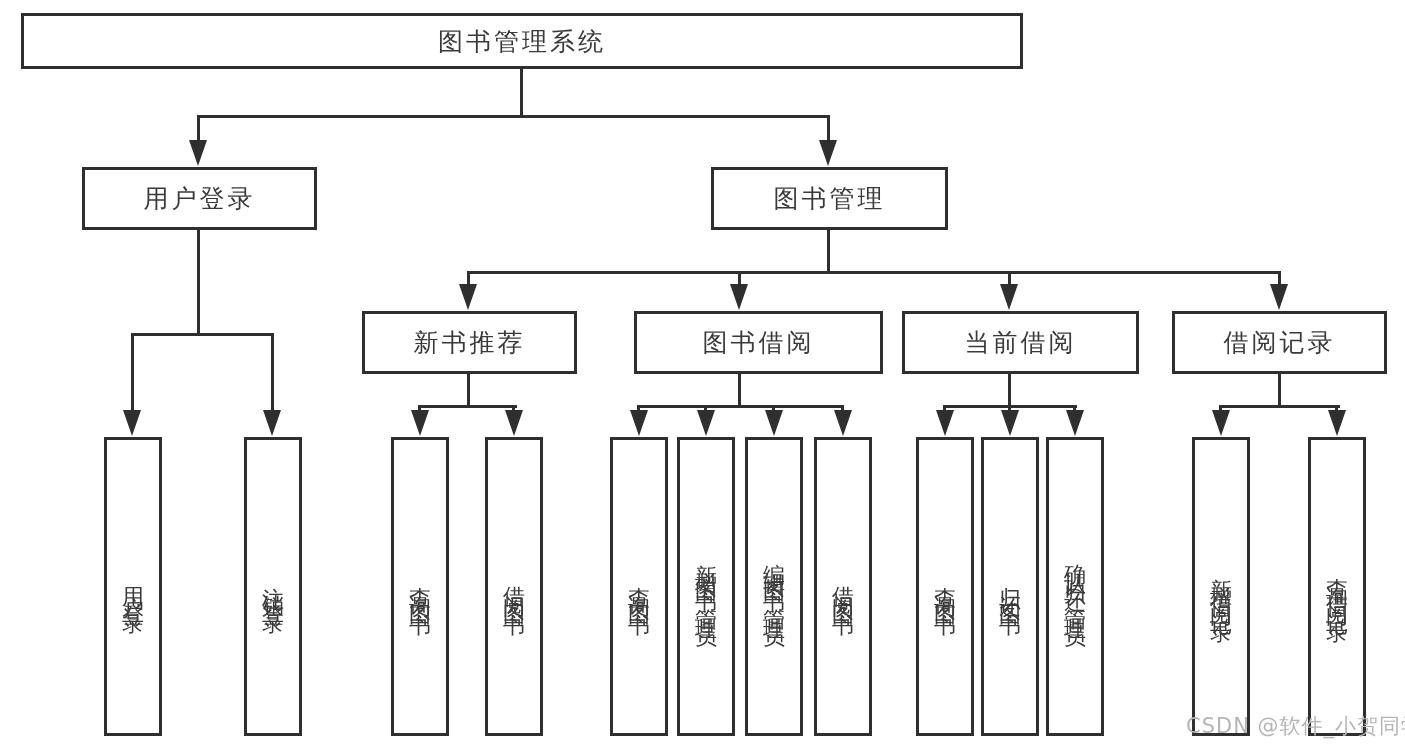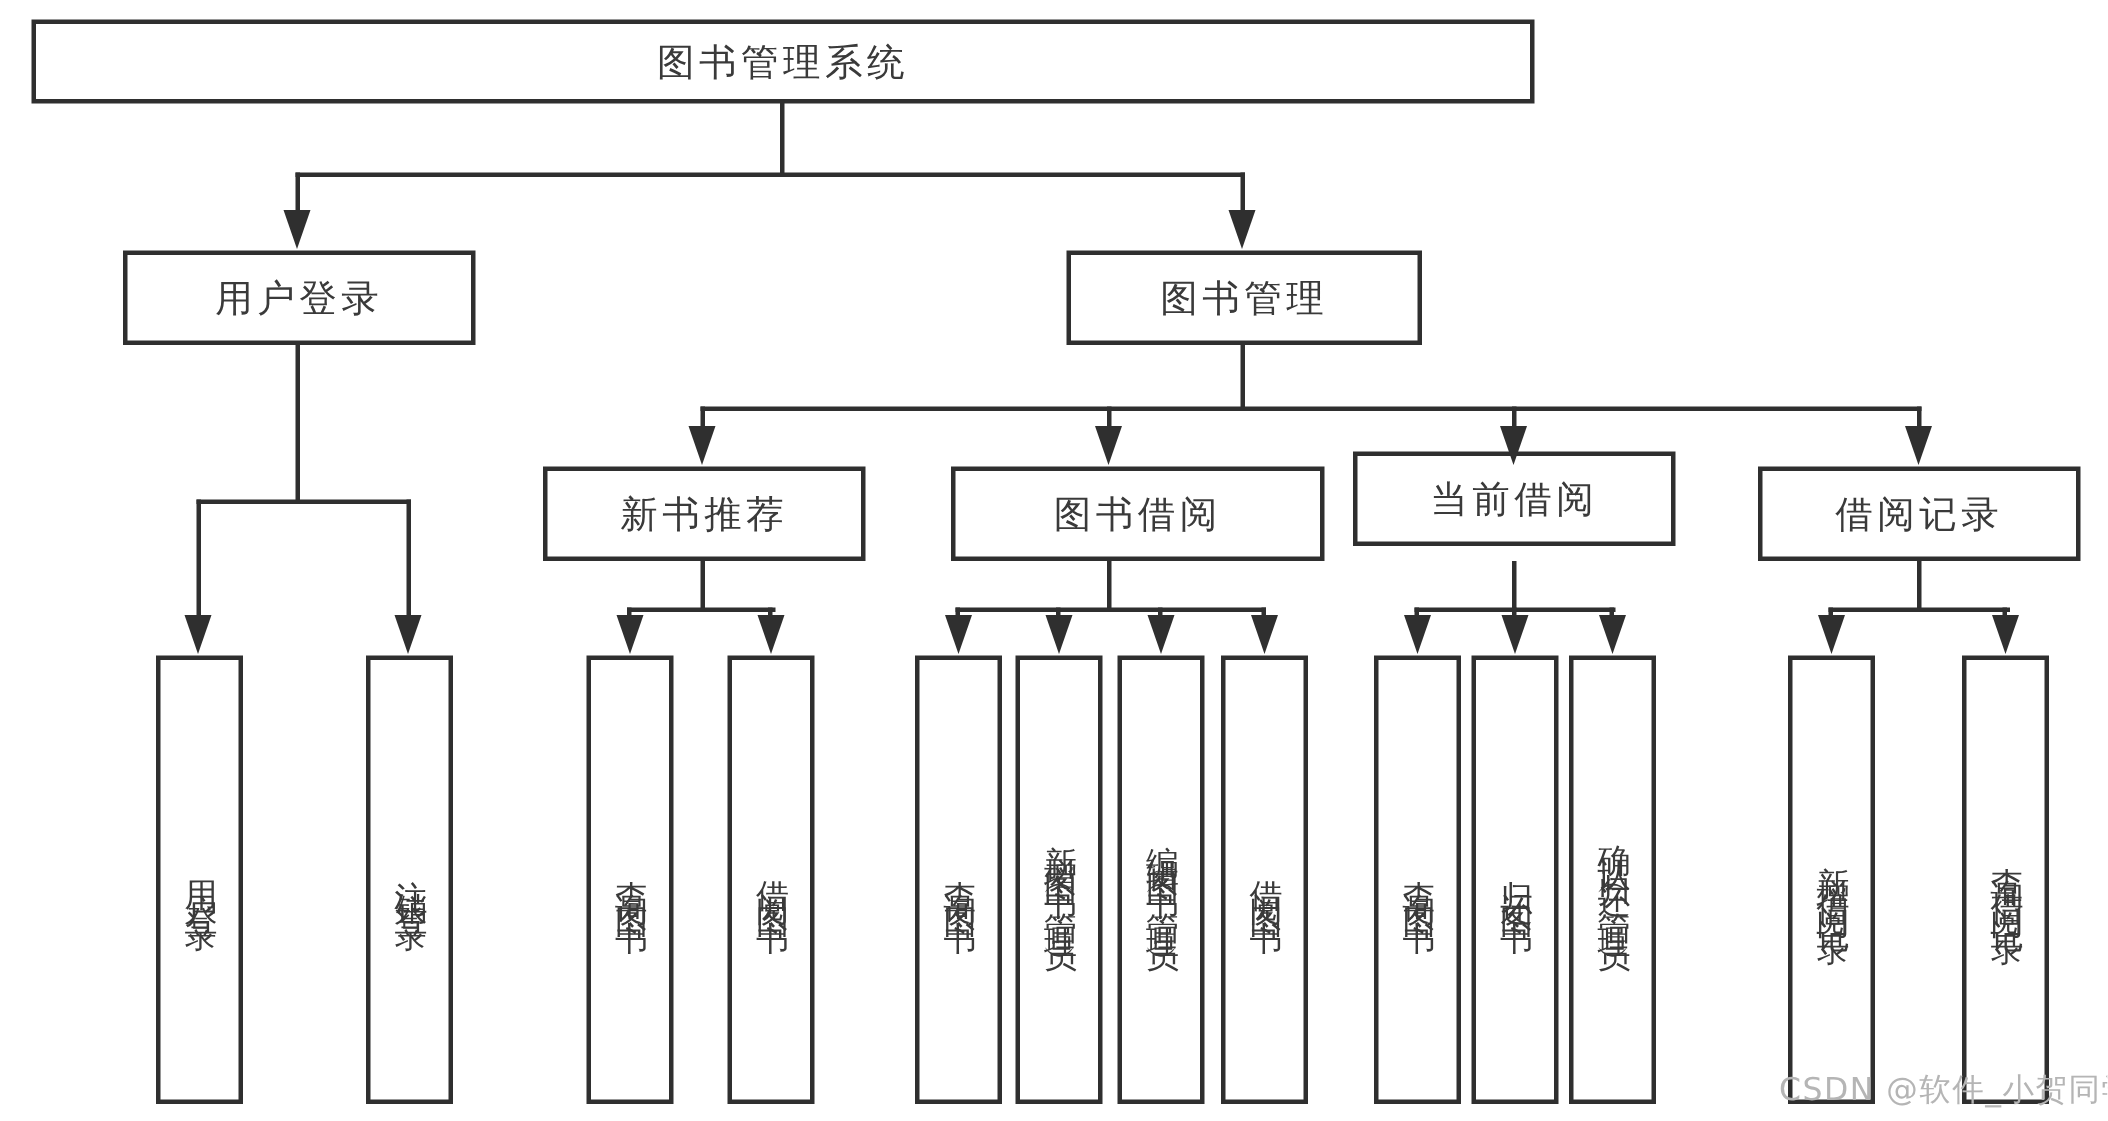--- a/index.html
+++ b/index.html
@@ -35,21 +35,21 @@
   <div class="box" style="left:711px;top:167px;width:237px;height:63px">
     <span>图书管理</span>
   </div>
 
   <div class="box" style="left:362px;top:311px;width:215px;height:63px">
     <span>新书推荐</span>
   </div>
   <div class="box" style="left:634px;top:311px;width:249px;height:63px">
     <span>图书借阅</span>
   </div>
-  <div class="box" style="left:902px;top:301px;width:215px;height:63px">
+  <div class="box" style="left:902px;top:311px;width:237px;height:63px">
     <span>当前借阅</span>
   </div>
   <div class="box" style="left:1172px;top:311px;width:215px;height:63px">
     <span>借阅记录</span>
   </div>
 
   <div class="vbox" style="left:104px;top:437px;width:58px;height:299px">
     <span>用户登录</span>
   </div>
   <div class="vbox" style="left:244px;top:437px;width:58px;height:299px">

